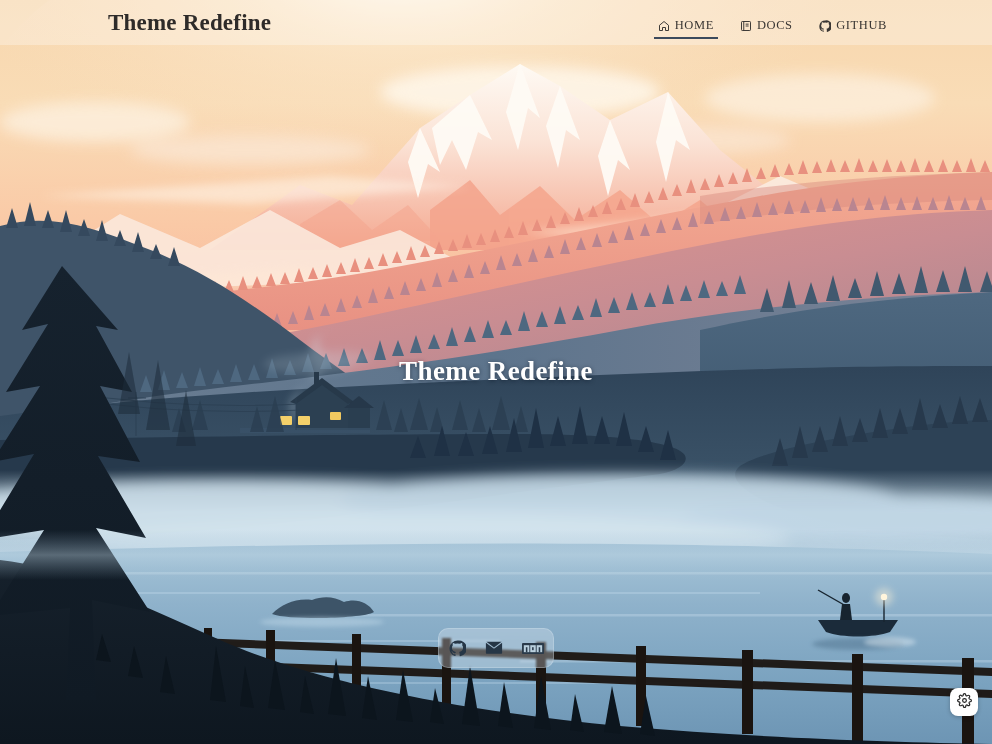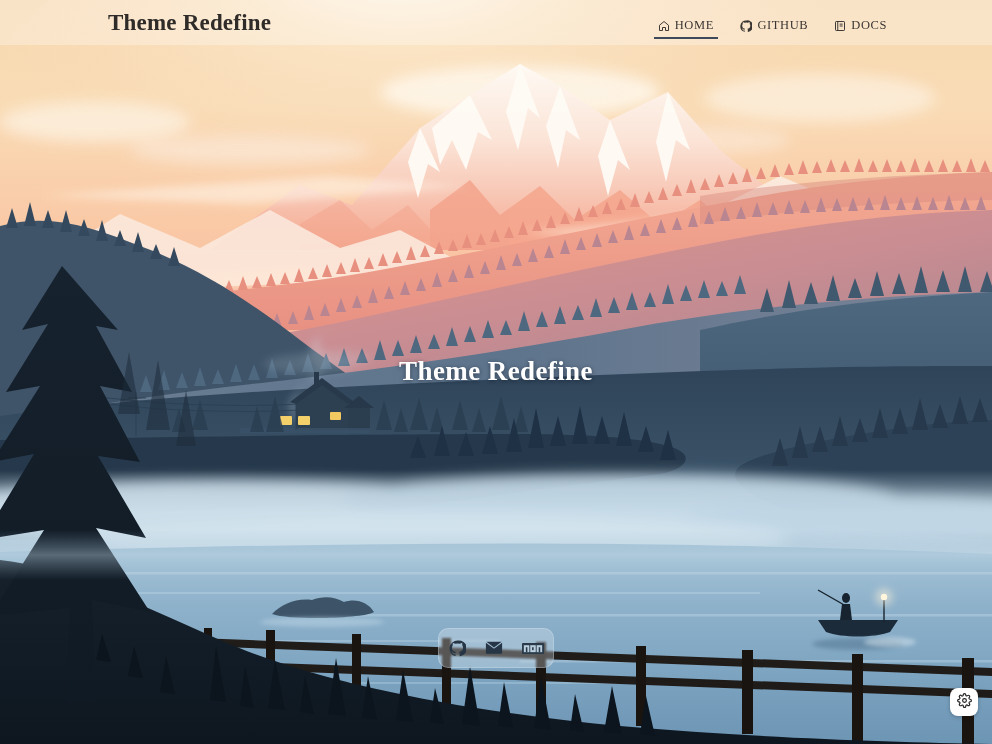--- a/index.html
+++ b/index.html
@@ -497,44 +497,44 @@
           <svg width="12" height="12" viewBox="0 0 16 16" fill="none" stroke="#3a3633" stroke-width="1.3">
             <path d="M2 7 L8 2 L14 7 V14 H10 V10 H6 V14 H2 Z" stroke-linejoin="round"></path>
           </svg>
         </span>
         <span class="nav-label">HOME</span>
       </div>
 
 
       <div class="nav-item">
         <span class="nav-ico">
+          <svg width="12" height="12" viewBox="0 0 16 16" fill="none" stroke="#3a3633" stroke-width="1.3">
+            <rect x="2" y="2" width="12" height="12" rx="1"></rect>
+            <line x1="5" y1="2" x2="5" y2="14"></line>
+            <line x1="7.5" y1="5.5" x2="11.5" y2="5.5"></line>
+            <line x1="7.5" y1="8" x2="11.5" y2="8"></line>
+          </svg>
+        </span>
+        <span class="nav-label">DOCS</span>
+      </div>
+
+      <div class="nav-item">
+        <span class="nav-ico">
           <svg width="12.5" height="12.5" viewBox="0 0 16 16" fill="#3a3633">
             <path d="M8 0.5a7.5 7.5 0 0 0-2.37 14.62c.37.07.51-.16.51-.36
                      0-.18-.01-.77-.01-1.4-2.06.38-2.54-.5-2.69-.96-.08-.22-.45-.9-.77-1.08
                      -.26-.14-.64-.49-.01-.5.6-.01 1.02.55 1.16.78.68 1.14 1.77.82 2.2.62
                      .07-.49.26-.82.48-1.01-1.82-.2-3.73-.91-3.73-4.05 0-.89.32-1.63.84-2.2
                      -.08-.2-.37-1.04.08-2.17 0 0 .69-.22 2.25.84a7.6 7.6 0 0 1 4.1 0
                      c1.56-1.07 2.25-.84 2.25-.84.45 1.13.17 1.97.08 2.17.52.57.84 1.3.84 2.2
                      0 3.15-1.92 3.85-3.74 4.05.29.25.55.74.55 1.5 0 1.08-.01 1.96-.01 2.23
                      0 .2.14.44.52.36A7.5 7.5 0 0 0 8 .5Z"></path>
           </svg>
         </span>
         <span class="nav-label">GITHUB</span>
-      </div>
-
-      <div class="nav-item">
-        <span class="nav-ico">
-          <svg width="12" height="12" viewBox="0 0 16 16" fill="none" stroke="#3a3633" stroke-width="1.3">
-            <rect x="2" y="2" width="12" height="12" rx="1"></rect>
-            <line x1="5" y1="2" x2="5" y2="14"></line>
-            <line x1="7.5" y1="5.5" x2="11.5" y2="5.5"></line>
-            <line x1="7.5" y1="8" x2="11.5" y2="8"></line>
-          </svg>
-        </span>
-        <span class="nav-label">DOCS</span>
       </div>
 
 
     </nav>
   </div>
 
   <div id="hero-title">Theme Redefine</div>
 
   <div id="social">
     <span class="social-ico">

